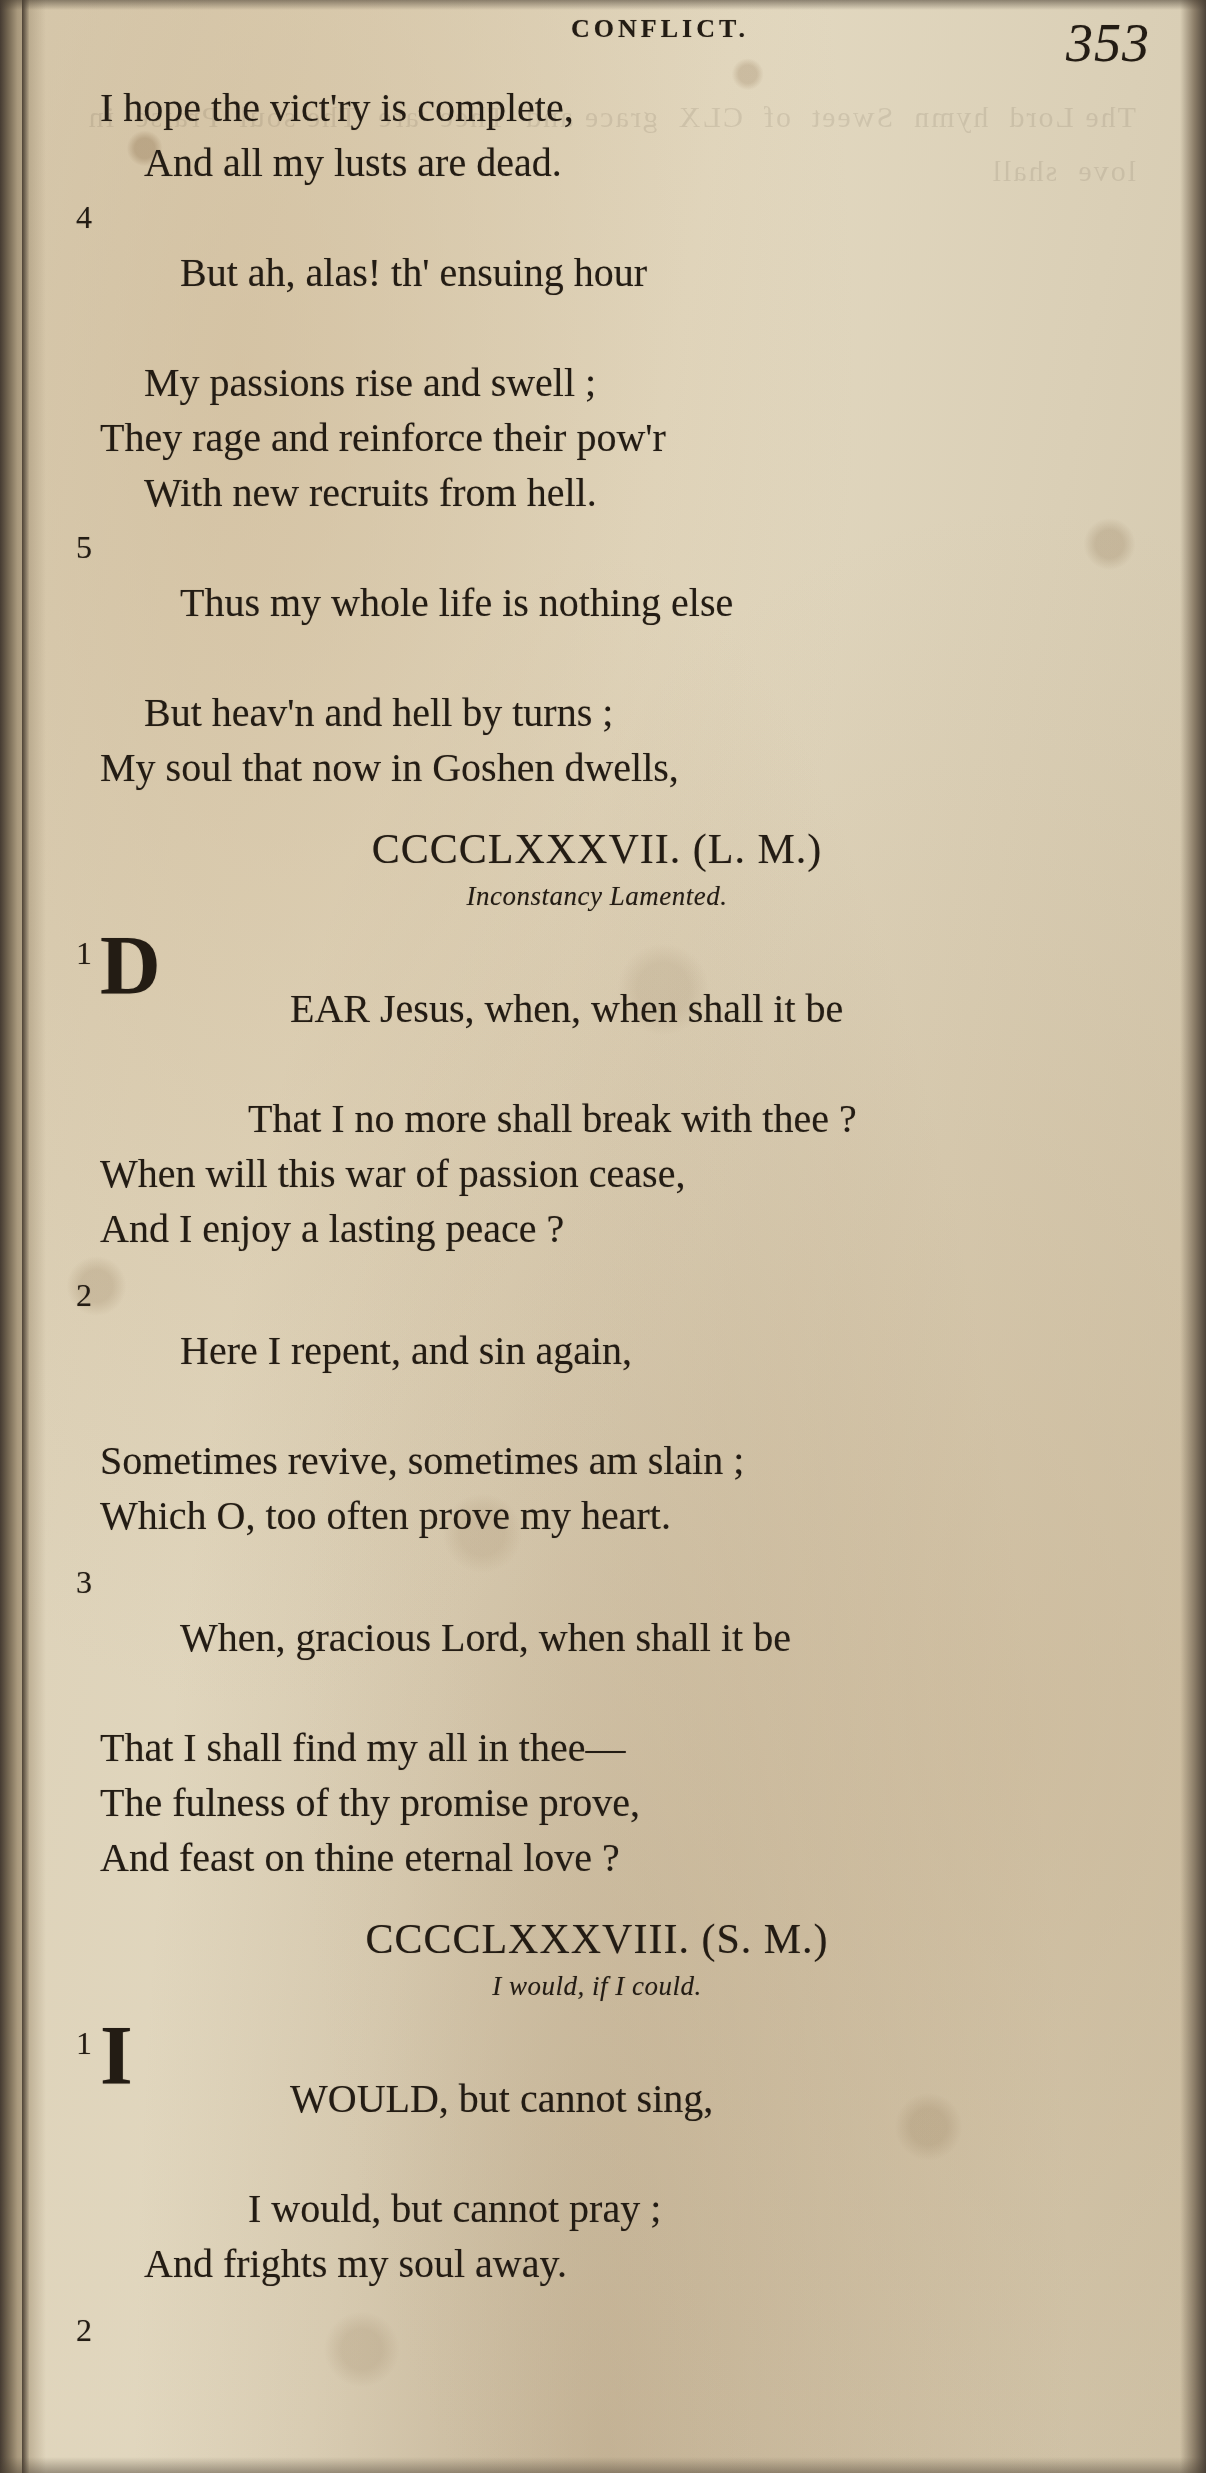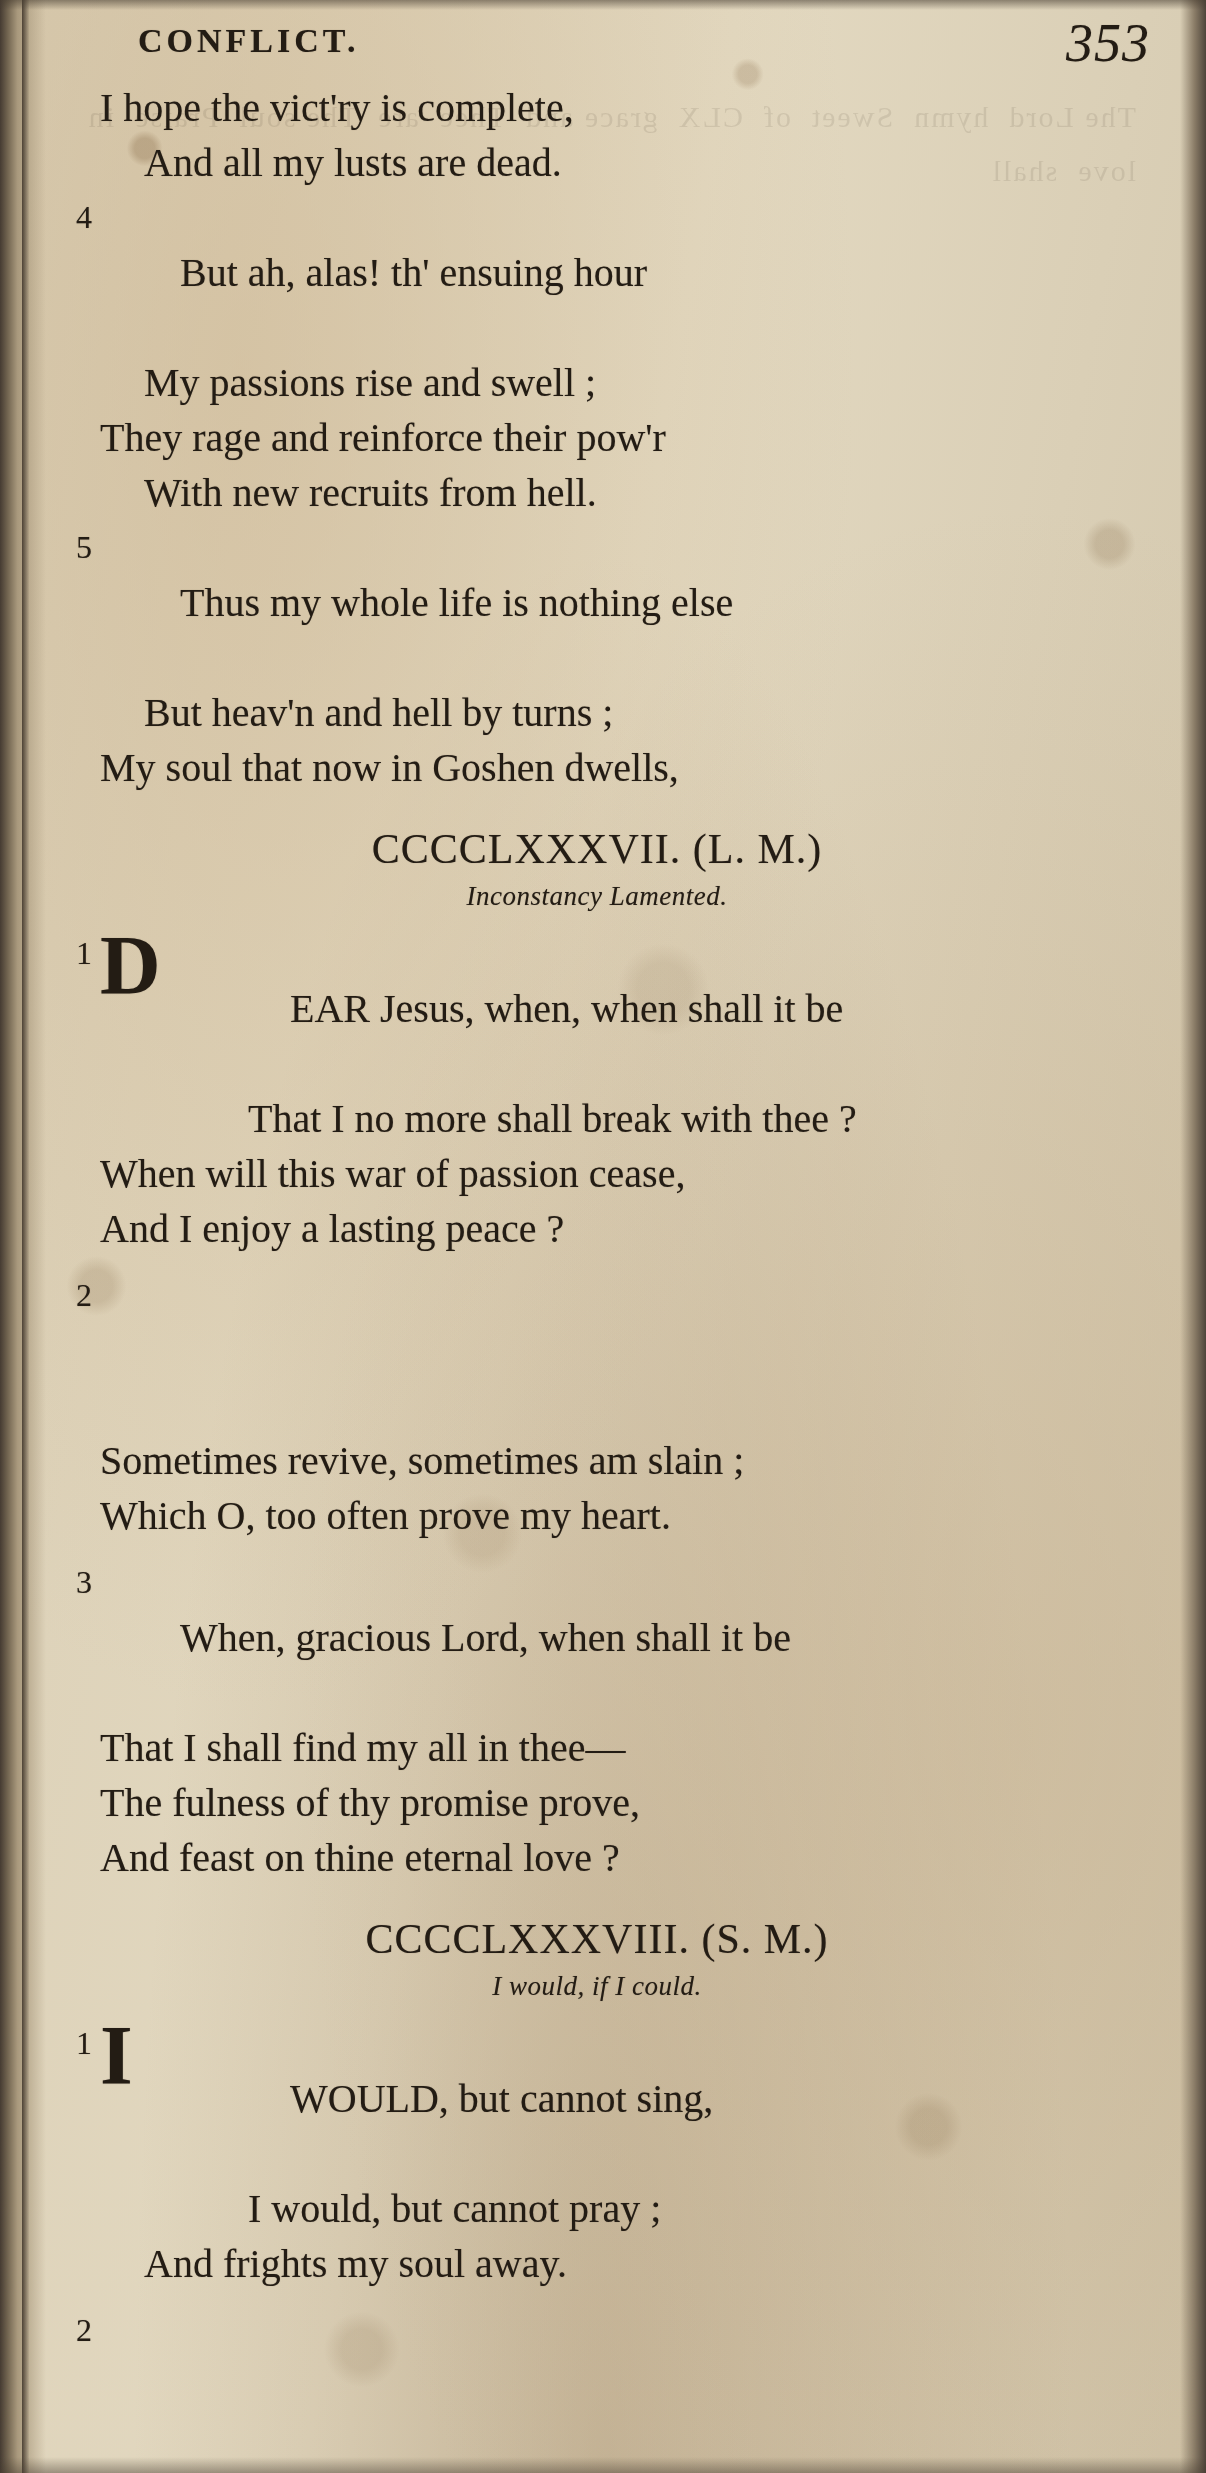--- a/index.html
+++ b/index.html
@@ -102,23 +102,23 @@
 
   
   .running-head {
     position: relative;
     height: 70px;
     margin-top: 10px;
   }
   .head-title {
     position: absolute;
     left: 0; right: 0;
-    top: 12px;
-    text-align: left;
-    font-size: 34px;
+    top: 4px;
+    text-align: center;
+    font-size: 26px;
     font-weight: bold;
     letter-spacing: 4px;
     padding-left: 90px;
   }
   .page-num {
     position: absolute;
     right: 32px;
     top: 2px;
     font-size: 54px;
     letter-spacing: 1px;
@@ -236,21 +236,21 @@
       </div>
       <div class="line body dc-line2 ink">That I no more shall break with thee ?</div>
       <div class="line body ind0 ink">When will this war of passion cease,</div>
       <div class="line body ind0 ink">And I enjoy a lasting peace ?</div>
     </div>
 
     <div class="spacer-sm"></div>
 
     <div class="stanza">
       <div class="line body ind0 ink">
-        <span class="vnum">2</span>
+        <span class="vnum">2</span><span>Here I repent, and sin again,</span>
       </div>
       <div class="line body ind0 ink">Sometimes revive, sometimes am slain ;</div>
       <div class="line body ind0 ink">Which O, too often prove my heart.</div>
     </div>
 
     <div class="spacer-sm"></div>
 
     <div class="stanza">
       <div class="line body ind0 ink">
         <span class="vnum">3</span><span>When, gracious Lord, when shall it be</span>

